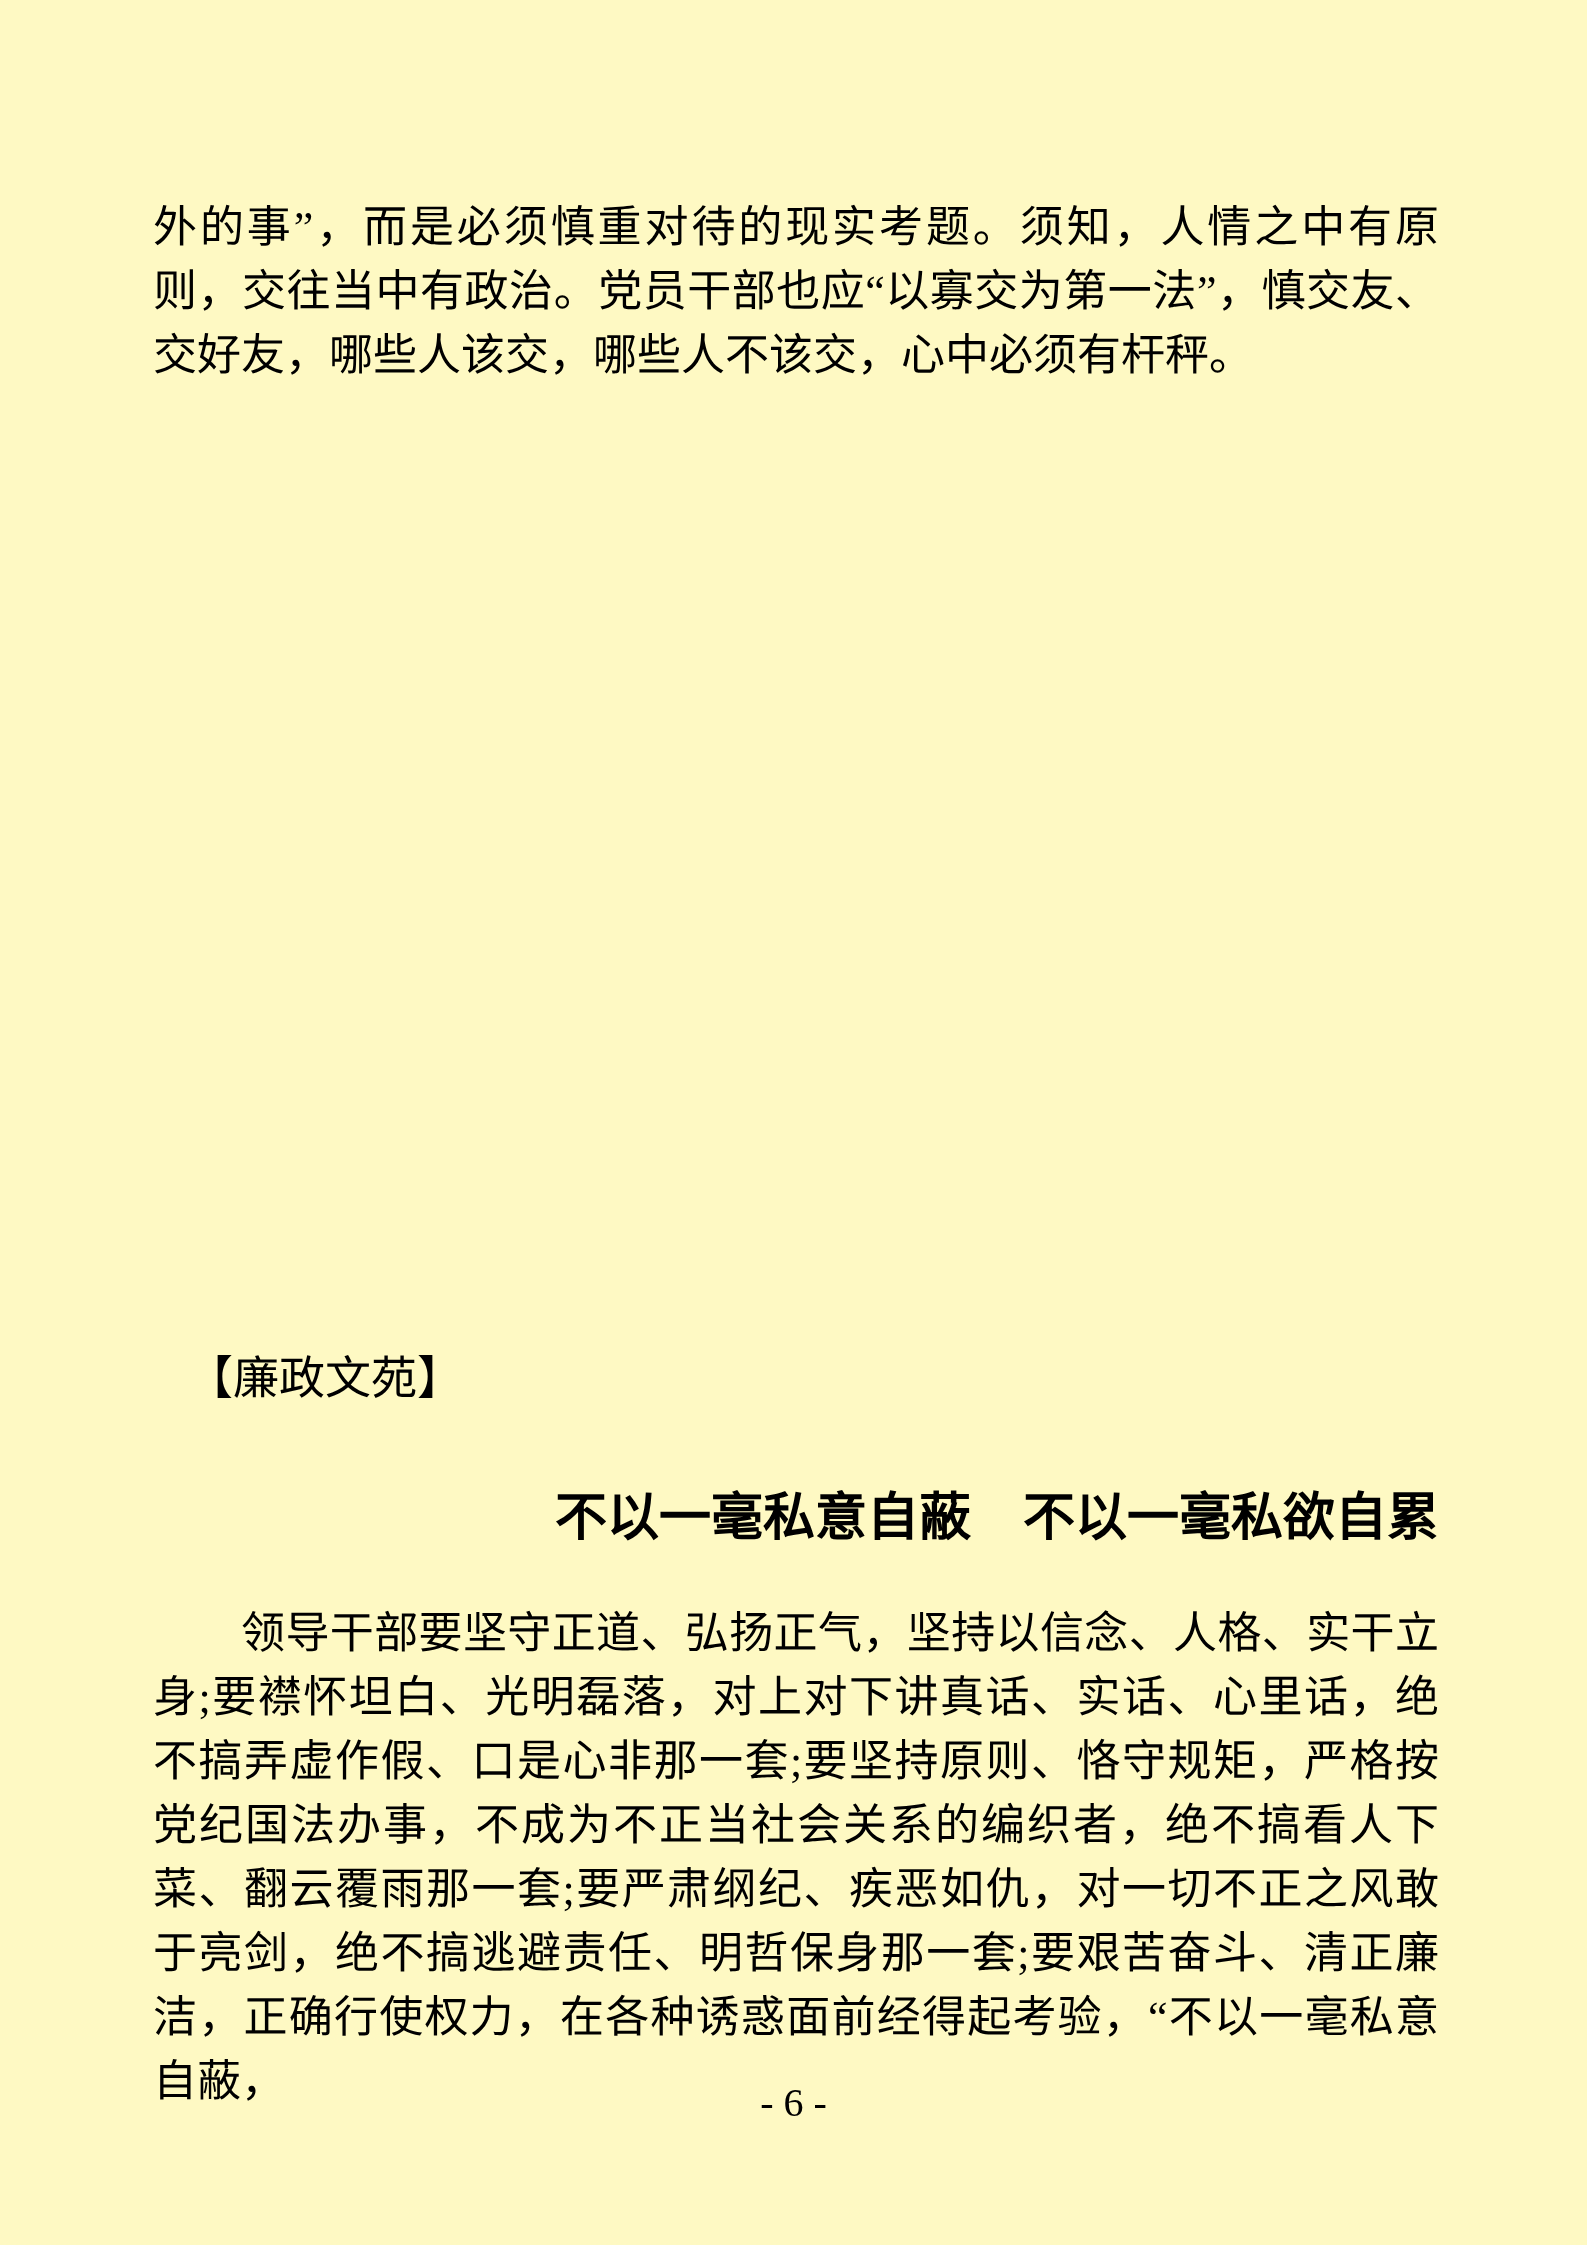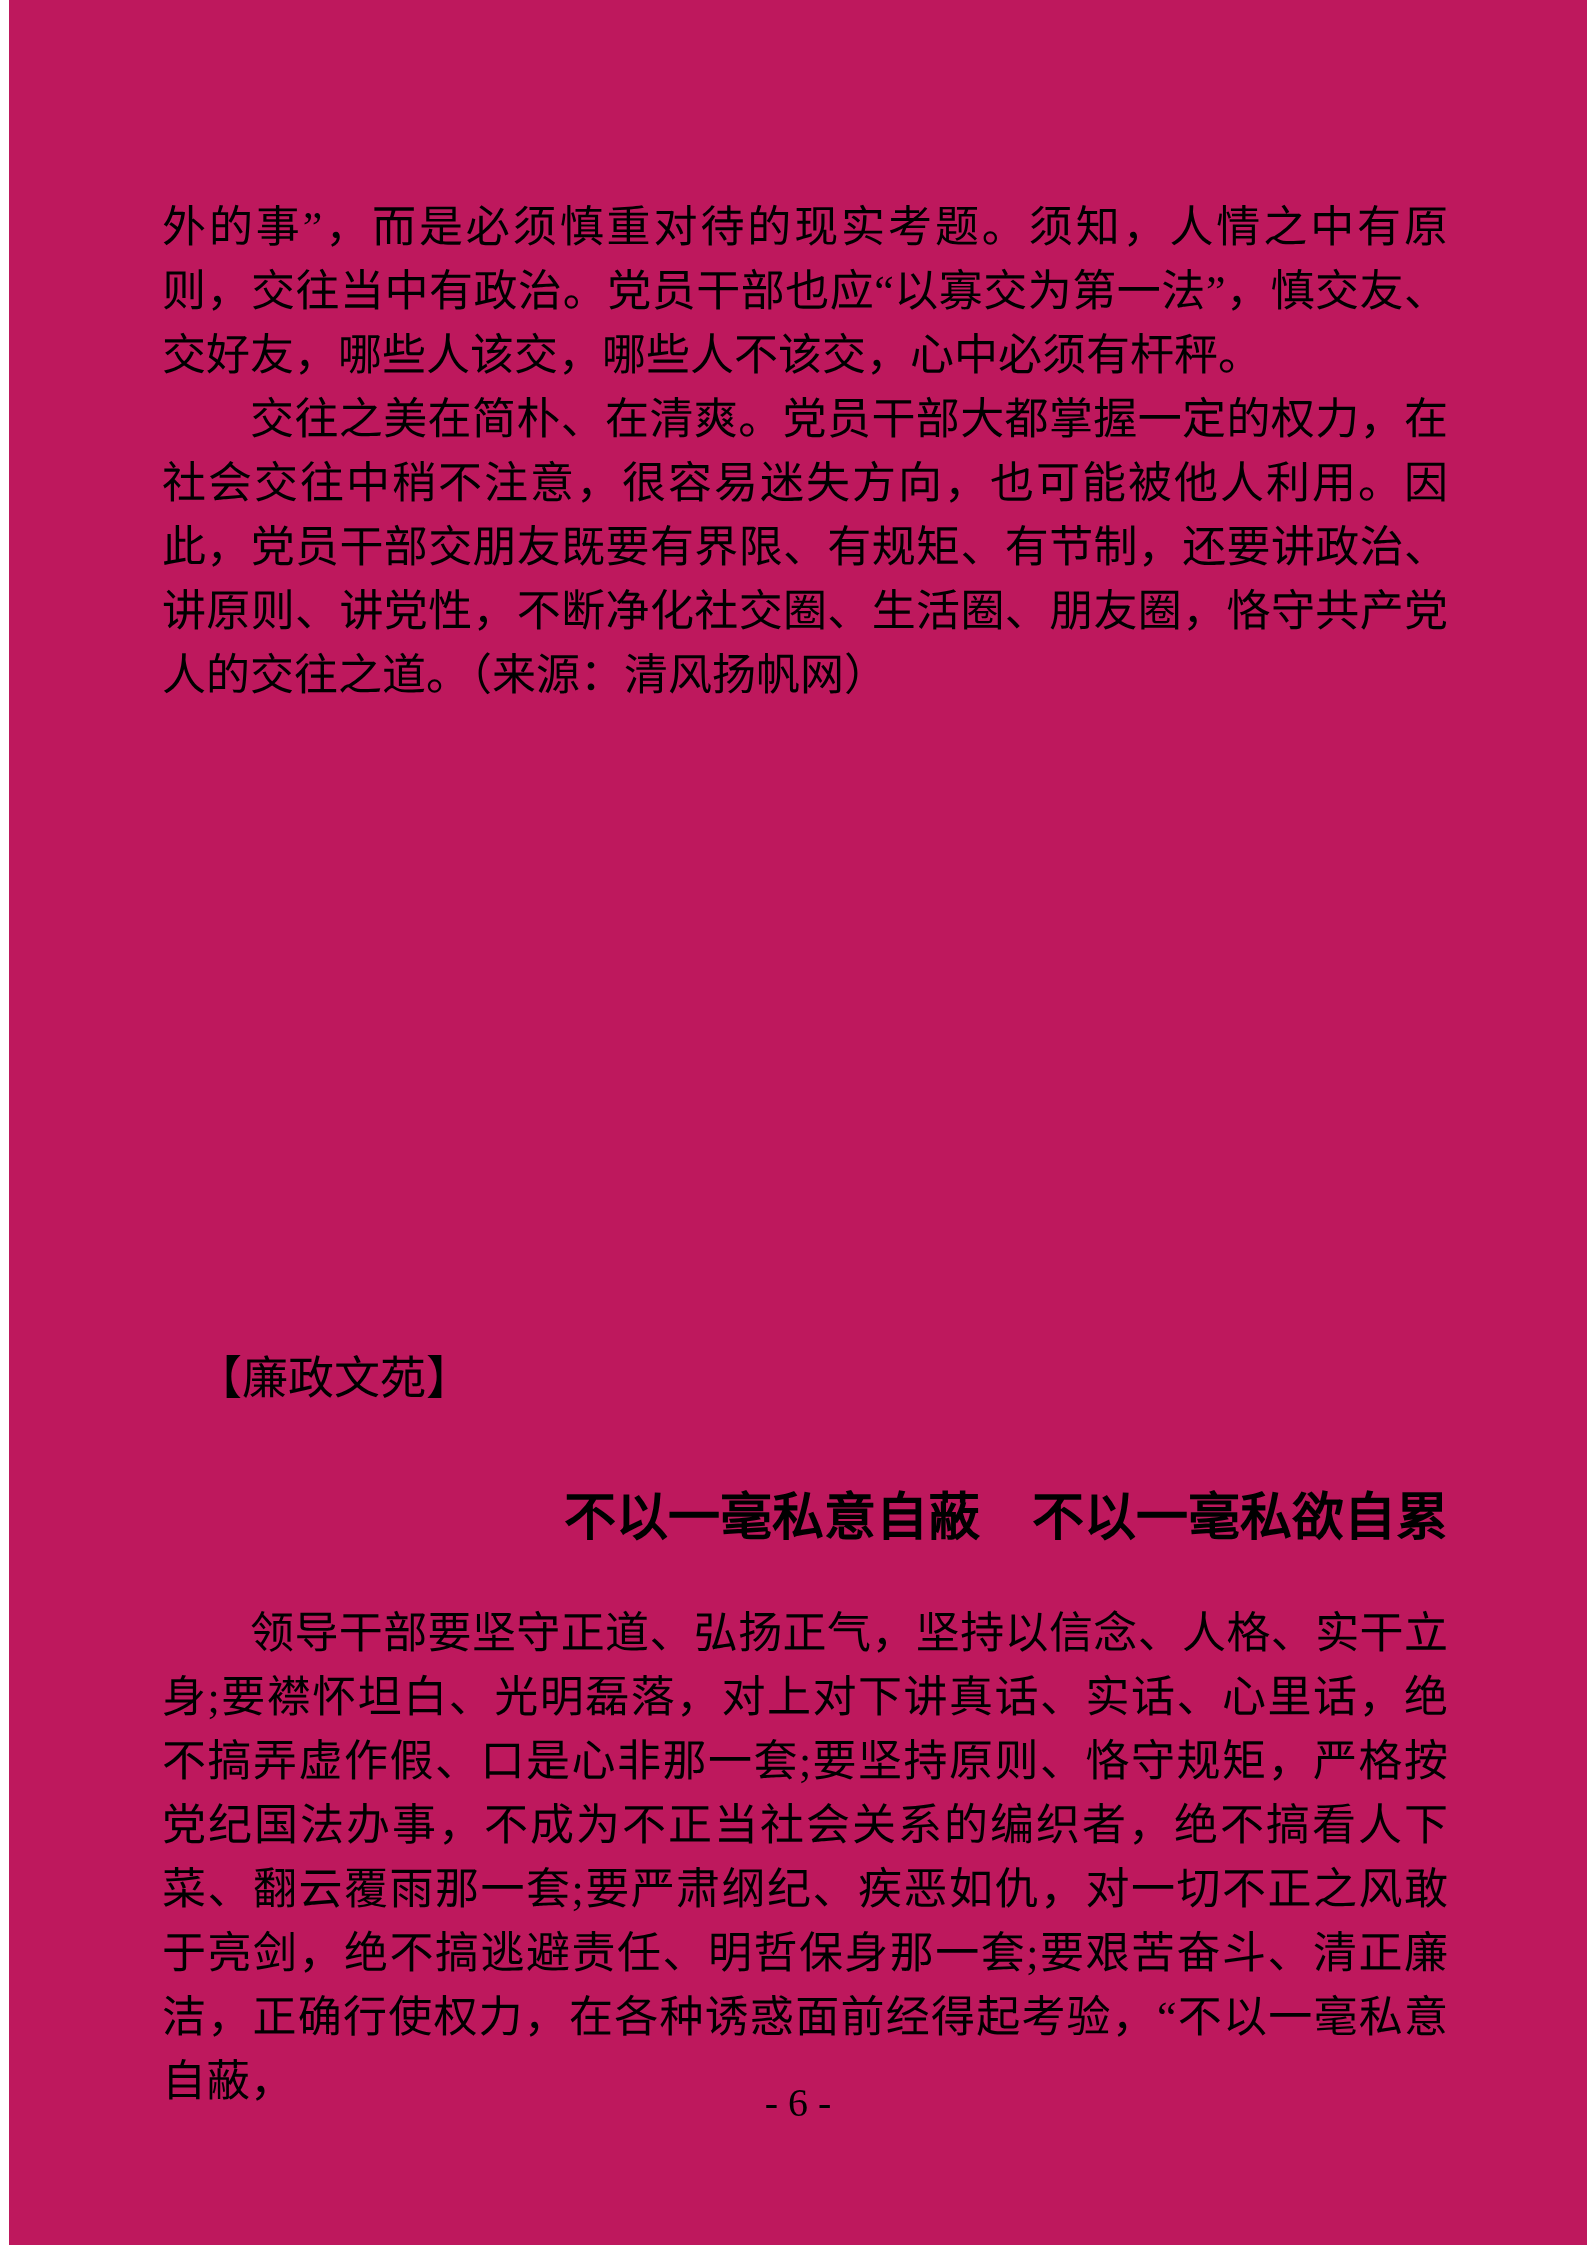--- a/index.html
+++ b/index.html
@@ -9,22 +9,21 @@
     height: 2245px;
     position: relative;
     overflow: hidden;
     background: #ffffff;
     color: #000000;
     font-family: "Liberation Serif", "DejaVu Serif", serif;
   }
   .page {
     position: absolute;
     inset: 0;
-    background: #be185d;
-    margin-left: 9px;
+    background: #fef9c3;
   }
   .body-block {
     position: absolute;
     left: 153px;
     width: 1286px;
   }
   .block-a { top: 196px; }
   .block-b { top: 1602px; }
   .para {
     font-size: 44px;
@@ -68,21 +67,20 @@
     color: #000000;
   }
 </style>
 </head>
 <body>
 
 <div class="page">
 
   <div class="body-block block-a">
     <p class="para no-indent">外的事”，而是必须慎重对待的现实考题。须知，人情之中有原则，交往当中有政治。党员干部也应“以寡交为第一法”，慎交友、交好友，哪些人该交，哪些人不该交，心中必须有杆秤。</p>
-    <p class="para">交往之美在简朴、在清爽。党员干部大都掌握一定的权力，在社会交往中稍不注意，很容易迷失方向，也可能被他人利用。因此，党员干部交朋友既要有界限、有规矩、有节制，还要讲政治、讲原则、讲党性，不断净化社交圈、生活圈、朋友圈，恪守共产党人的交往之道。（来源：清风扬帆网）</p>
   </div>
 
   <div class="section-header">【廉政文苑】</div>
 
   <div class="article-title">不以一毫私意自蔽　不以一毫私欲自累</div>
 
   <div class="body-block block-b">
     <p class="para">领导干部要坚守正道、弘扬正气，坚持以信念、人格、实干立身;要襟怀坦白、光明磊落，对上对下讲真话、实话、心里话，绝不搞弄虚作假、口是心非那一套;要坚持原则、恪守规矩，严格按党纪国法办事，不成为不正当社会关系的编织者，绝不搞看人下菜、翻云覆雨那一套;要严肃纲纪、疾恶如仇，对一切不正之风敢于亮剑，绝不搞逃避责任、明哲保身那一套;要艰苦奋斗、清正廉洁，正确行使权力，在各种诱惑面前经得起考验，“不以一毫私意自蔽，</p>
   </div>
 

